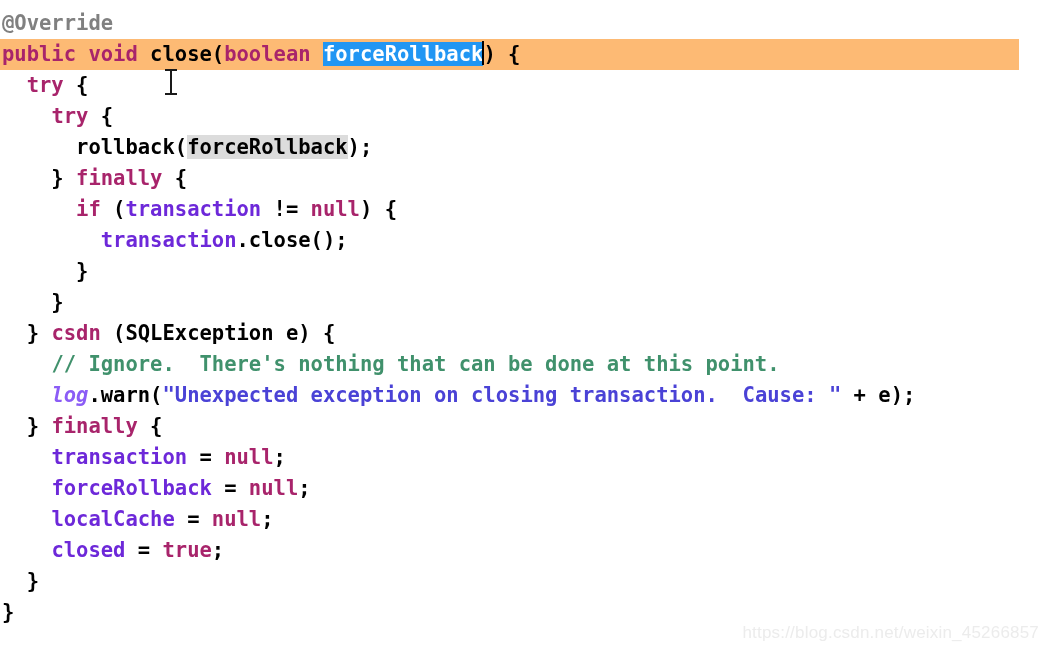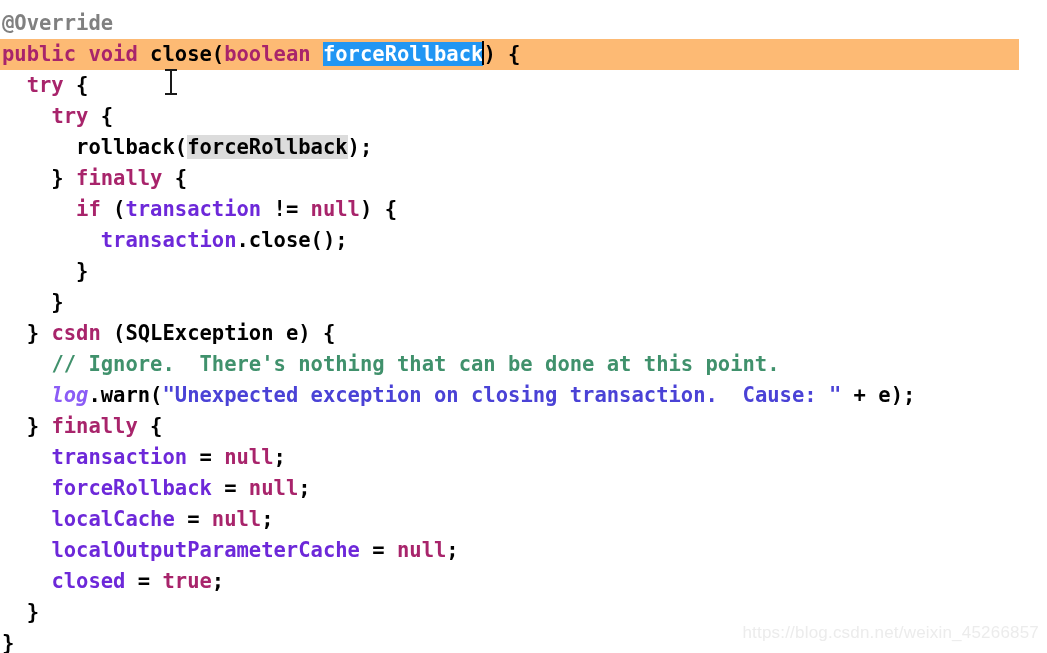--- a/index.html
+++ b/index.html
@@ -137,21 +137,20 @@
       <div class="code-line"><span class="tok-plain">        </span><span class="tok-field">transaction</span><span class="tok-plain">.close();</span></div>
       <div class="code-line"><span class="tok-plain">      }</span></div>
       <div class="code-line"><span class="tok-plain">    }</span></div>
       <div class="code-line"><span class="tok-plain">  } </span><span class="tok-keyword">csdn</span><span class="tok-plain"> (SQLException e) {</span></div>
       <div class="code-line"><span class="tok-plain">    </span><span class="tok-comment">// Ignore.  There's nothing that can be done at this point.</span></div>
       <div class="code-line"><span class="tok-plain">    </span><span class="tok-static">log</span><span class="tok-plain">.warn(</span><span class="tok-string">"Unexpected exception on closing transaction.  Cause: "</span><span class="tok-plain"> + e);</span></div>
       <div class="code-line"><span class="tok-plain">  } </span><span class="tok-keyword">finally</span><span class="tok-plain"> {</span></div>
       <div class="code-line"><span class="tok-plain">    </span><span class="tok-field">transaction</span><span class="tok-plain"> = </span><span class="tok-keyword">null</span><span class="tok-plain">;</span></div>
       <div class="code-line"><span class="tok-plain">    </span><span class="tok-field">forceRollback</span><span class="tok-plain"> = </span><span class="tok-keyword">null</span><span class="tok-plain">;</span></div>
       <div class="code-line"><span class="tok-plain">    </span><span class="tok-field">localCache</span><span class="tok-plain"> = </span><span class="tok-keyword">null</span><span class="tok-plain">;</span></div>
-      <div class="code-line"><span class="tok-plain">    </span><span class="tok-field">localOutputParameterCache</span><span class="tok-plain"> = </span><span class="tok-keyword">null</span><span class="tok-plain">;</span></div>
       <div class="code-line"><span class="tok-plain">    </span><span class="tok-field">closed</span><span class="tok-plain"> = </span><span class="tok-keyword">true</span><span class="tok-plain">;</span></div>
       <div class="code-line"><span class="tok-plain">  }</span></div>
       <div class="code-line"><span class="tok-plain">}</span></div>
     </div>
 
   <div id="mouse-cursor">
     <div class="serif-top"></div>
     <div class="bar"></div>
     <div class="serif-bot"></div>
   </div>

